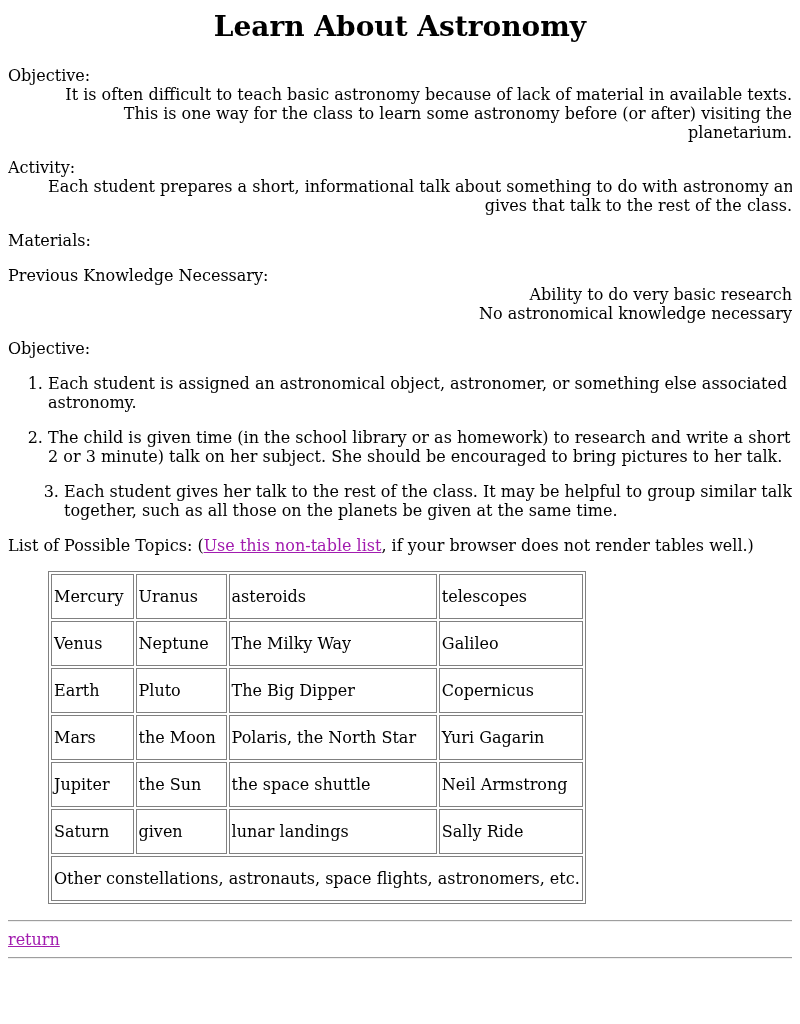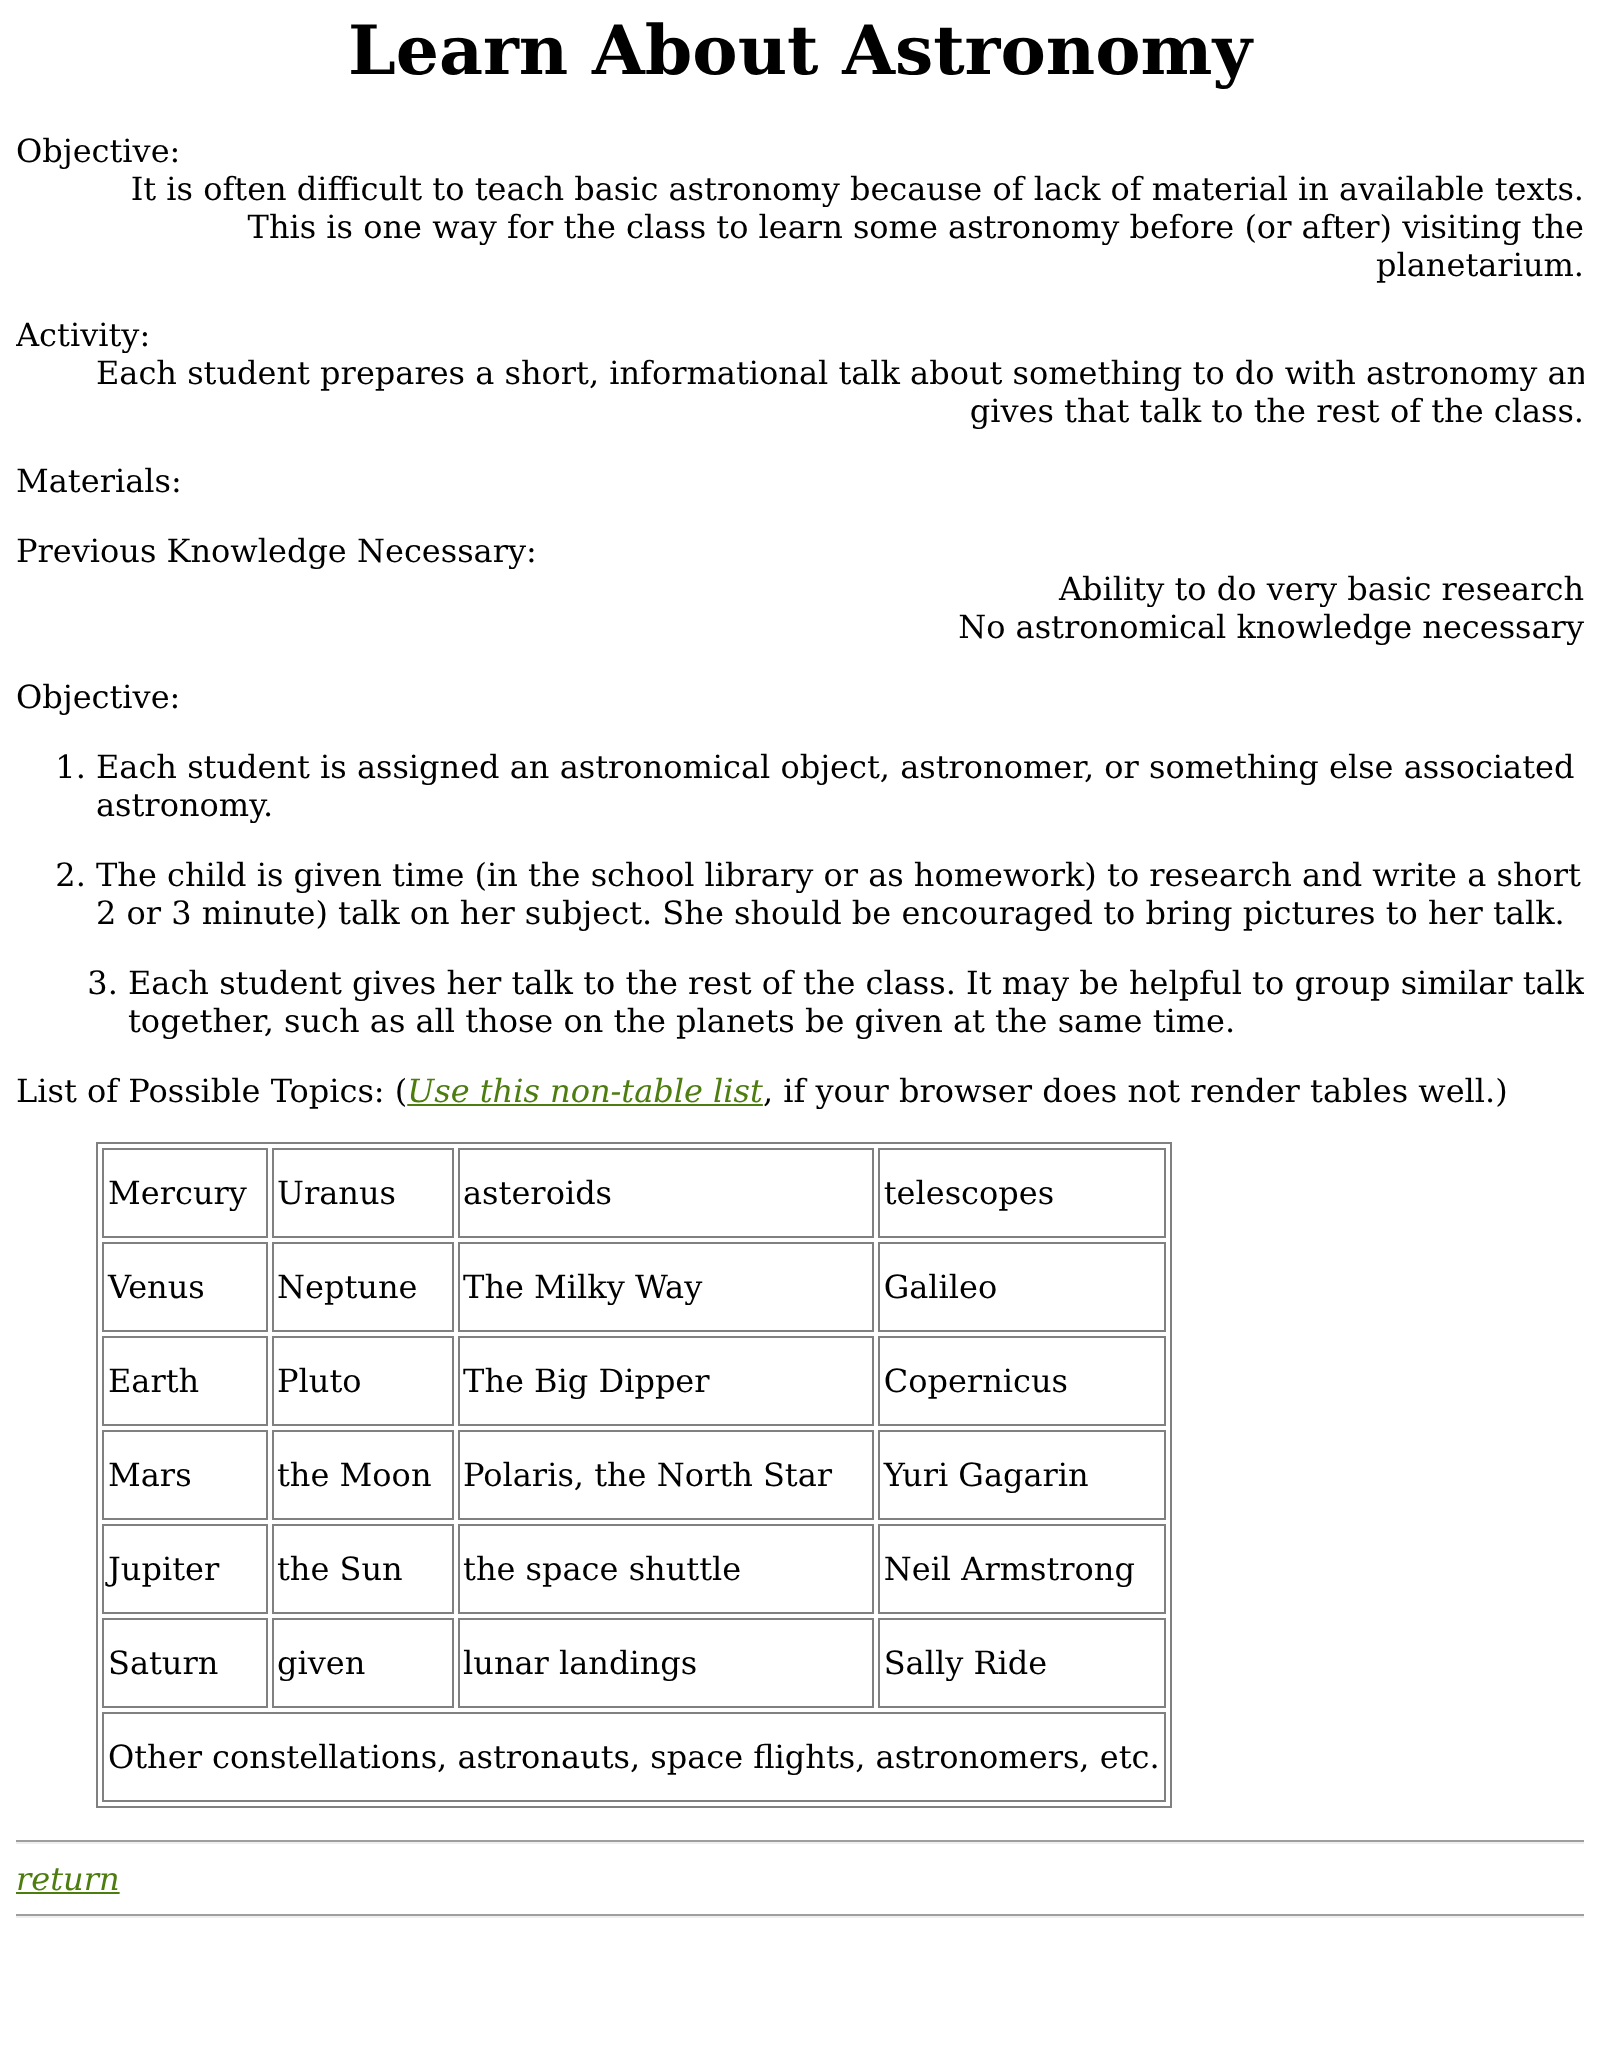--- a/index.html
+++ b/index.html
@@ -10,21 +10,21 @@
   }
   body {
     margin: 8px;
     font-family: "DejaVu Serif", serif;
     font-size: 16px;
     line-height: 19px;
     color: #000000;
     background: #ffffff;
   }
   h1.page-title {
-    font-size: 34px;
+    font-size: 28px;
     line-height: 37px;
     font-weight: bold;
     text-align: center;
     margin: 0 0 21px 0;
   }
   .section {
     margin: 16px 0;
   }
   .section-label {
     white-space: pre;
@@ -44,24 +44,23 @@
   }
   ol.procedure-list li:last-child {
     margin-bottom: 0;
     margin-left: 16px;
   }
   .topics-line {
     margin: 16px 0;
     white-space: pre;
   }
   a.page-link {
-    color: #4d7c0f;
+    color: #a21caf;
     text-decoration: underline;
     cursor: pointer;
-    font-style: italic;
   }
   .table-wrap {
     margin: 16px 0 16px 40px;
   }
   table.topics-table {
     border-collapse: separate;
     border-spacing: 2px;
     border: 1px solid #808080;
   }
   table.topics-table td {

